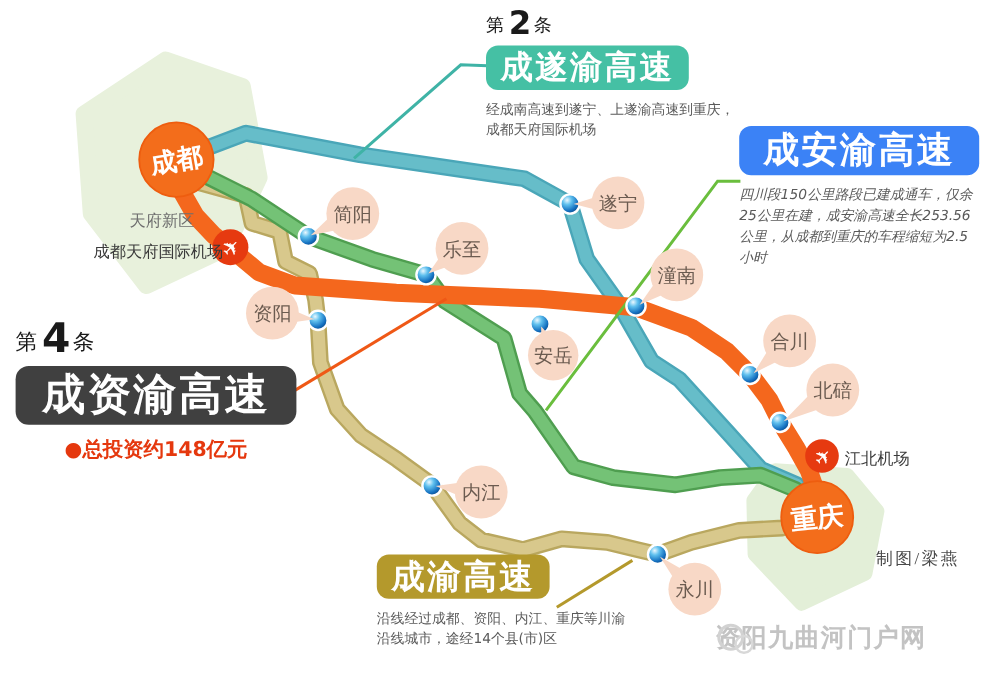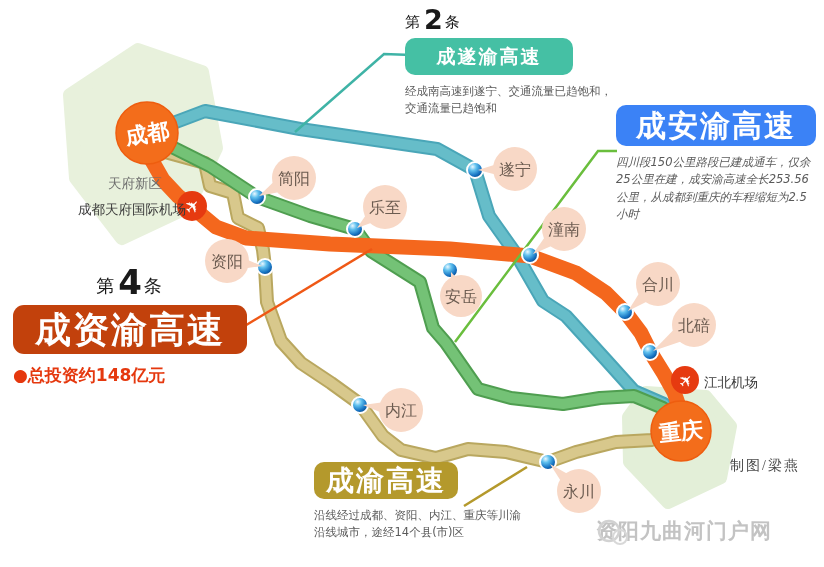--- a/index.html
+++ b/index.html
@@ -11,34 +11,34 @@
   .callout{position:absolute;}
   .co-head{color:#1a1a1a;font-size:15px;letter-spacing:2px;white-space:nowrap;}
   .co-head .num{font-size:27px;font-weight:bold;letter-spacing:0;vertical-align:-2px;padding:0 2px;}
   .badge{
     display:inline-block;color:#fff;font-weight:bold;text-align:center;
     border-radius:10px;letter-spacing:2px;white-space:nowrap;margin-top:3px;
   }
   .desc{color:#5a5a5a;font-size:11.5px;line-height:1.5;margin-top:8px;}
   
   .co2{left:405px;top:4px;}
-  .co2 .badge{background:#45c0a4;font-size:19px;line-height:37px;min-width:144px;padding:0 12px;}
+  .co2 .badge{background:#45c0a4;font-size:27px;line-height:37px;min-width:144px;padding:0 12px;}
   .co2 .desc{width:214px;}
   
   .co3{left:616px;top:102px;}
   .co3 .badge{background:#3b82f6;font-size:30px;line-height:41px;min-width:176px;padding:0 12px;}
   .co3 .desc{width:202px;font-style:italic;}
   
   .co4{left:13px;top:262px;}
-  .co4 .co-head{font-size:18px;text-align:center;}
+  .co4 .co-head{font-size:18px;}
   .co4 .co-head .num{font-size:34px;}
-  .co4 .badge{background:#c2410c;font-size:36px;line-height:49px;min-width:212px;padding:0 11px;border-radius:11px;}
+  .co4 .badge{background:#404040;font-size:36px;line-height:49px;min-width:212px;padding:0 11px;border-radius:11px;}
   .co4 .desc{width:230px;}
   .bullets{margin-top:10px;color:#e5380e;font-weight:bold;font-size:17px;line-height:1.35;}
-  .bullets div{white-space:nowrap;}
+  .bullets div{white-space:nowrap;text-align:center;}
   
   .co1{left:314px;top:459px;}
   .co1 .badge{background:#b4992c;font-size:28px;line-height:37px;min-width:116px;padding:0 12px;}
   .co1 .desc{width:216px;}
   
   .watermark{
     position:absolute;left:596px;top:517px;display:flex;align-items:center;gap:8px;
     color:#c3c3c3;font-size:21px;font-weight:bold;letter-spacing:1px;
     text-shadow:1px 1px 0 #ffffff;
     justify-content:center;
@@ -151,21 +151,21 @@
 
     <text x="135" y="188" font-size="13.5" fill="#6e6e6e" text-anchor="middle">天府新区</text>
     <text x="132" y="214" font-size="13.5" fill="#3a3a3a" text-anchor="middle">成都天府国际机场</text>
     <text x="704" y="387" font-size="13.5" fill="#3a3a3a" text-anchor="start">江北机场</text>
     <text x="765" y="470" class="credit" font-size="14" fill="#4a4a4a" text-anchor="middle" letter-spacing="2">制图/梁燕</text>
   </svg>
 
   <div class="callout co2">
     <div class="co-head"><span>第</span><span class="num">2</span><span>条</span></div>
     <div class="badge">成遂渝高速</div>
-    <div class="desc">经成南高速到遂宁、交通流量已趋饱和，交通流量已趋饱和</div>
+    <div class="desc">经成南高速到遂宁、上遂渝高速到重庆，成都天府国际机场</div>
   </div>
 
   <div class="callout co3">
     <div class="badge">成安渝高速</div>
     <div class="desc">四川段150公里路段已建成通车，仅余25公里在建，成安渝高速全长253.56公里，从成都到重庆的车程缩短为2.5小时</div>
   </div>
 
   <div class="callout co4">
     <div class="co-head"><span>第</span><span class="num">4</span><span>条</span></div>
     <div class="badge">成资渝高速</div>

